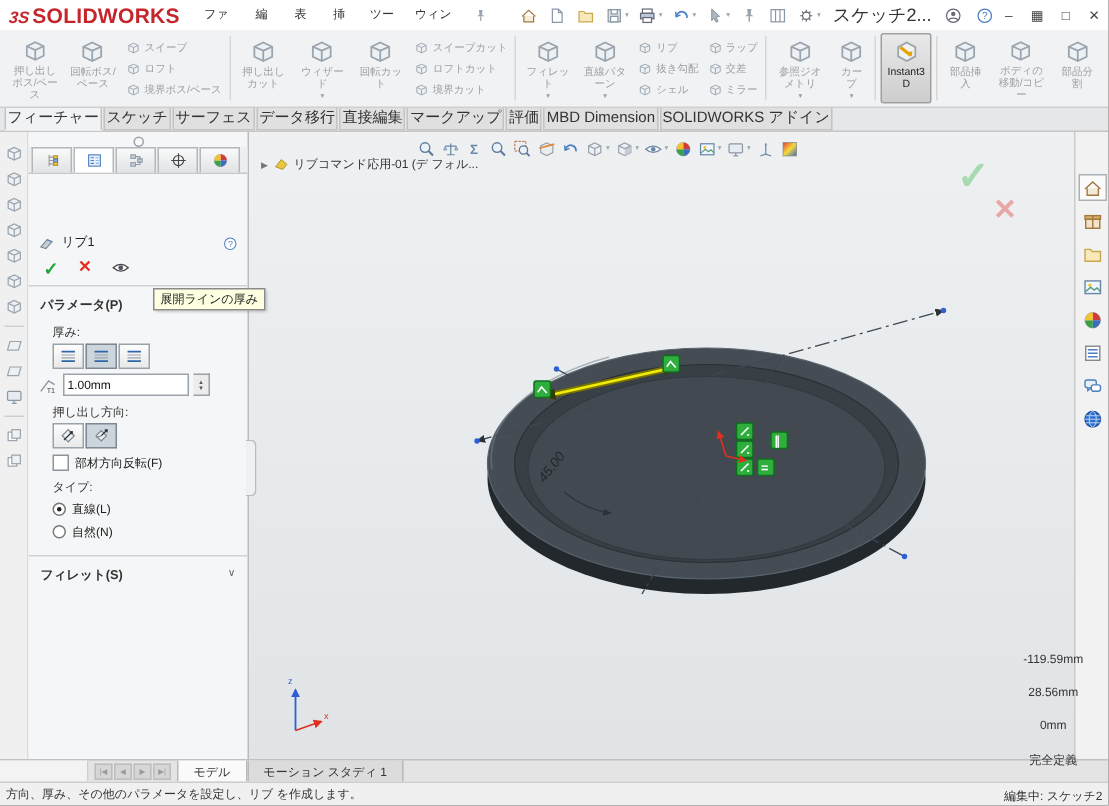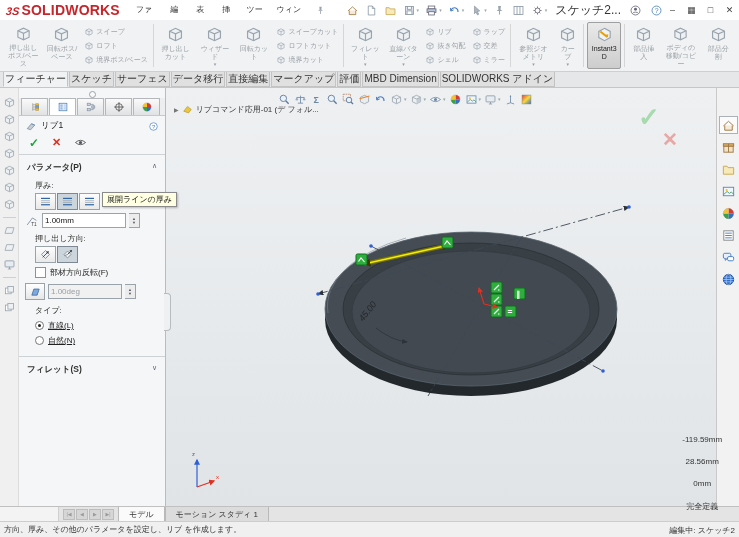--- a/index.html
+++ b/index.html
@@ -51,21 +51,21 @@
   .ls-div{width:13px;height:1px;background:#cfcfcf;margin:2px 0;}
   
   #propanel{position:absolute;left:19px;top:0;width:147px;height:100%;background:#f5f6f7;
             border-right:1px solid #b9bcbe;box-sizing:border-box;}
   .pm-knob{position:absolute;top:3px;left:50%;margin-left:-3px;width:5px;height:5px;border:1px solid #9aa2aa;
            border-radius:50%;background:#fafafa;z-index:6;}
   #pm-tabs{display:flex;margin-top:10px;padding:0 2px;border-bottom:1px solid #c6c9cc;background:#eceeef;}
   .pm-tab{width:27px;height:17px;border:1px solid #b5b8bb;border-bottom:none;margin-right:1px;
           display:flex;align-items:center;justify-content:center;background:linear-gradient(#fafafa,#e0e2e4);box-sizing:border-box;}
   .pm-tab.active{background:#fff;}
-  .pm-title{display:flex;align-items:center;gap:4px;padding:4px 6px 2px;font-size:8.5px;color:#222;}
+  .pm-title{display:flex;align-items:center;gap:4px;padding:4px 6px 2px;font-size:8.5px;color:#222;margin-top:36px;}
   .pm-help{margin-left:auto;}
   .pm-actions{display:flex;align-items:center;gap:13px;padding:2px 10px 5px;border-bottom:1px solid #cfd2d5;}
   .act-check{color:#1fa53c;font-size:12px;font-weight:bold;line-height:12px;}
   .act-cross{color:#e03020;font-size:11px;font-weight:bold;line-height:11px;}
   .pm-sec{display:flex;justify-content:space-between;padding:7px 8px 3px;font-weight:bold;font-size:8.5px;color:#333;}
   .pm-chev{font-size:7px;color:#667;font-weight:normal;}
   .pm-lbl{padding:3px 0 2px 16px;font-size:8px;color:#333;}
   .pm-3btn{display:flex;padding-left:16px;}
   .tbtn{width:21px;height:17px;border:1px solid #9aa2aa;background:linear-gradient(#fdfdfd,#e9e9e9);
         display:flex;align-items:center;justify-content:center;margin-right:1px;box-sizing:border-box;}
@@ -74,21 +74,21 @@
   .pm-input{width:84px;height:15px;border:1px solid #9aa2aa;font-size:8px;padding:0 2px;
             font-family:"Liberation Sans",sans-serif;box-sizing:border-box;background:#fff;color:#111;}
   .pm-input.dis{background:#f1f1f1;color:#9aa0a6;}
   .spin{width:11px;height:15px;border:1px solid #9aa2aa;border-left:none;background:#ececec;
         display:flex;flex-direction:column;align-items:center;justify-content:center;
         font-size:4px;line-height:4px;color:#556;box-sizing:border-box;}
   .iconbtn{width:20px;height:17px;border:1px solid #9aa2aa;background:linear-gradient(#fff,#e6e6e6);
            display:flex;align-items:center;justify-content:center;box-sizing:border-box;}
   .pm-check{display:flex;align-items:center;gap:4px;padding:4px 0 2px 16px;font-size:8px;}
   .cbx{width:9px;height:9px;border:1px solid #8a939c;background:#fff;}
-  #type-radios{padding-left:16px;text-decoration:underline;}
+  #type-radios{padding-left:16px;}
   .pm-radio{display:flex;align-items:center;gap:4px;padding:2px 0;font-size:8px;}
   .rdo{width:9px;height:9px;border:1px solid #777;border-radius:50%;background:#fff;position:relative;box-sizing:border-box;}
   .rdo.on::after{content:"";position:absolute;left:2px;top:2px;right:2px;bottom:2px;background:#222;border-radius:50%;}
   .pm-divider{height:1px;background:#cfd2d5;margin:8px 0 0;}
   .pm-grip{position:absolute;right:-6px;top:205px;width:6px;height:36px;background:#eef0f2;
            border:1px solid #b9bcbe;border-left:none;border-radius:0 4px 4px 0;z-index:5;}
   
   #tooltip{position:absolute;left:102px;top:192px;background:#ffffe1;border:1px solid #8a8a8a;
            font-size:8px;padding:1px 4px;z-index:60;box-shadow:1px 1px 2px rgba(0,0,0,.25);white-space:nowrap;}
   
@@ -681,32 +681,20 @@
               <path d="M8 8l-4 1.5" stroke="#888" fill="none"></path>
             </svg>
           </div>
         </div>
 
       <div class="pm-check">
         <span class="cbx"></span>
         <span>部材方向反転(F)</span>
       </div>
 
-      <div class="pm-row">
-        <span class="iconbtn" id="draft-icon">
-            <svg class="icn" viewBox="0 0 16 16" style="width:13px;height:13px">
-              <path d="M3.5 12.5L6 5h6.5l-2.5 7.5z" fill="#7fa8dd" stroke="#3a6ea5"></path>
-            </svg>
-          </span>
-        <input class="pm-input dis" readonly="" style="width: 74px;" value="1.00deg">
-        <span class="spin">
-            <span>▲</span>
-            <span>▼</span>
-          </span>
-      </div>
 
       <div class="pm-lbl">タイプ:</div>
       <div id="type-radios">
           <div class="pm-radio">
             <span class="rdo on"></span>
             <span>直線(L)</span>
           </div>
           <div class="pm-radio">
             <span class="rdo"></span>
             <span>自然(N)</span>

